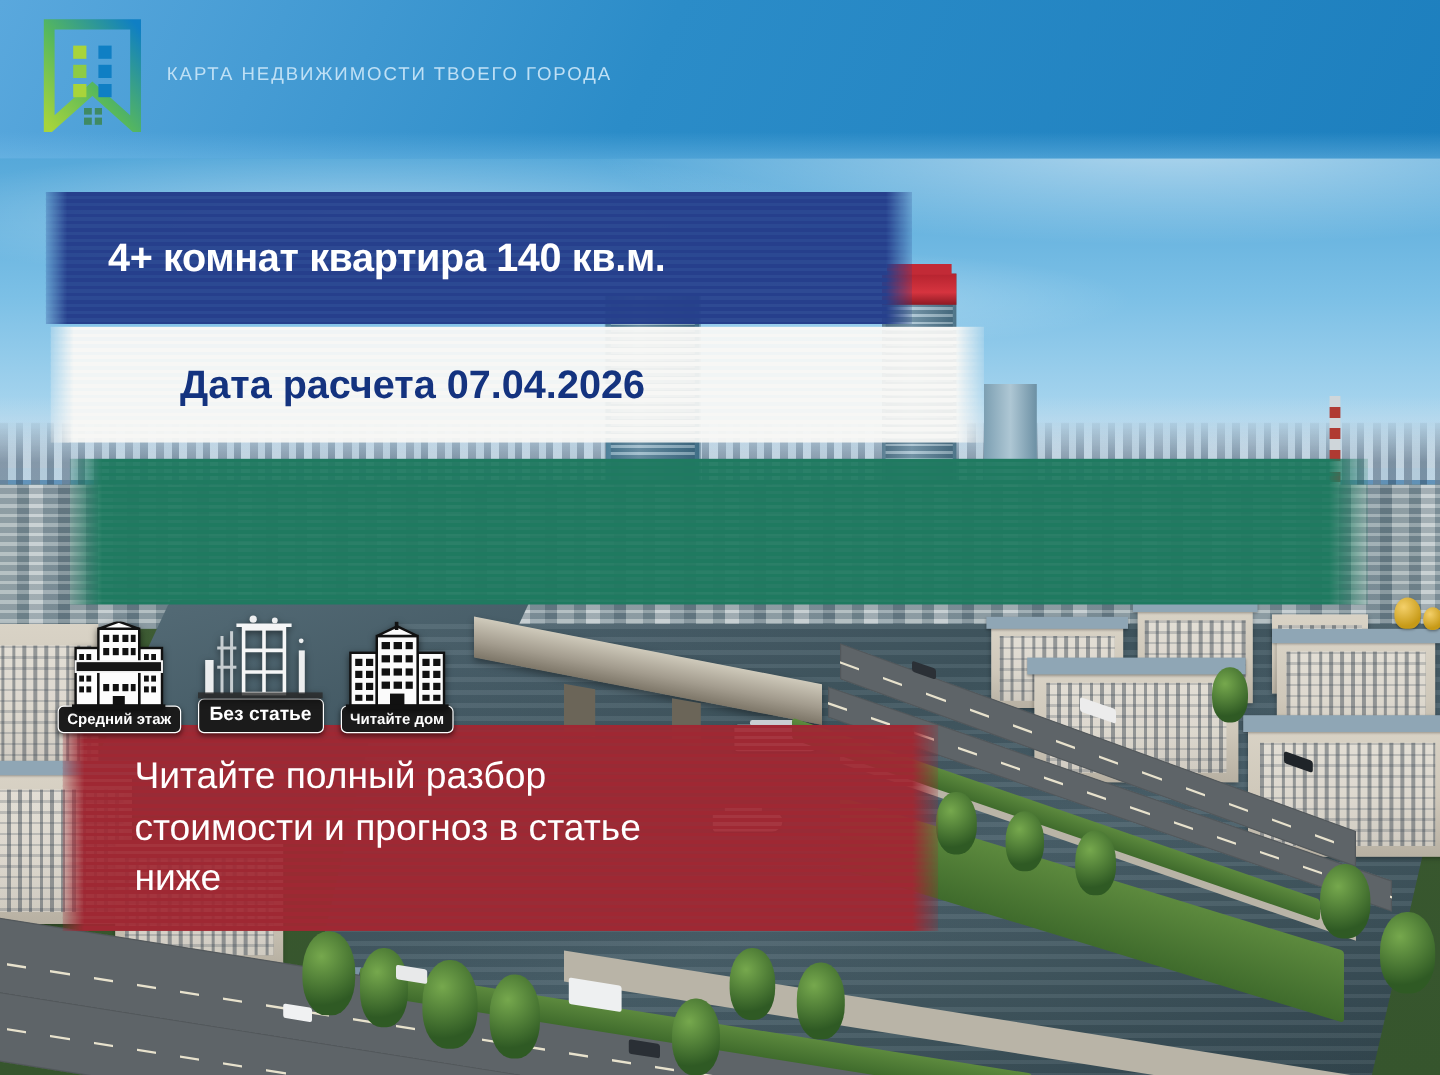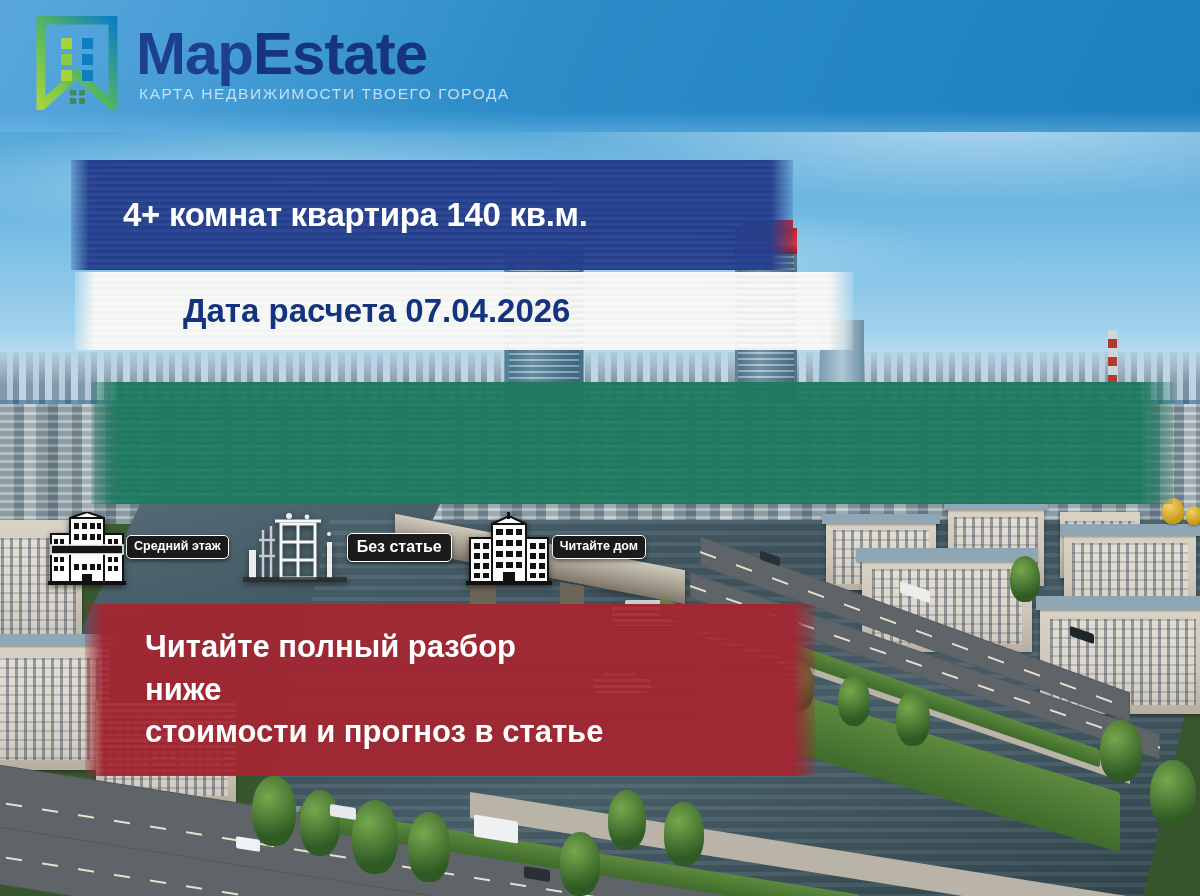--- a/index.html
+++ b/index.html
@@ -144,21 +144,21 @@
     font-size:60px; font-weight:700; line-height:1; letter-spacing:-1px;
     color:#1c3f8f; white-space:nowrap;
   }
   .logo-title .estate{ color:#17357d; }
   .logo-sub{
     font-size:15.5px; font-weight:400; letter-spacing:1.6px;
     color:#bfe0f5; white-space:nowrap; padding-left:3px;
   }
 
   
-  .band{ position:absolute; display:flex; align-items:center;margin-left:33px; }
+  .band{ position:absolute; display:flex; align-items:center; }
   .band .inner{ position:relative; z-index:2; width:100%; }
   .brush{
     position:absolute; inset:0;
     -webkit-mask-image:
       repeating-linear-gradient(to bottom, #000 0 3px, rgba(0,0,0,.93) 3px 6px),
       linear-gradient(to right, rgba(0,0,0,.25) 0, #000 2.5%, #000 97%, rgba(0,0,0,.2) 100%);
     -webkit-mask-composite:source-in;
             mask-image:
       repeating-linear-gradient(to bottom, #000 0 3px, rgba(0,0,0,.93) 3px 6px),
       linear-gradient(to right, rgba(0,0,0,.25) 0, #000 2.5%, #000 97%, rgba(0,0,0,.2) 100%);
@@ -189,45 +189,45 @@
 
   
   #band-rooms{ left:38px; top:160px; width:722px; height:110px; }
   #band-rooms .brush{ background:#263f8c; }
   #band-rooms .txt{
     color:#ffffff; font-size:33px; font-weight:700; letter-spacing:-.3px;
     padding-left:52px;
   }
 
   
-  #band-date{ left:42px; top:272px; width:778px; height:78px; }
+  #band-date{ left:42px; top:272px; width:778px; height:97px; }
   #band-date .brush{ background:#f7f7f5; }
   #band-date .txt{
     color:#14337f; font-size:33px; font-weight:700; padding-left:108px;
   }
 
   
   #band-address{ left:58px; top:382px; width:1082px; height:122px; }
   #band-address .brush{ background:#1f7a60; }
   #band-address .txt{
     color:#ffffff; font-size:31px; font-weight:700; line-height:1.30;
     padding-left:92px;
   }
 
   
   #band-cta{ left:52px; top:604px; width:730px; height:172px; }
   #band-cta .brush{ background:#9f2833; }
   #band-cta .txt{
-    color:#ffffff; font-size:31px; font-weight:700; line-height:1.38;
+    color:#ffffff; font-size:31px; font-weight:400; line-height:1.38;
     padding-left:60px;
   }
 
   
   .features{ position:absolute; left:48px; top:512px; display:flex; align-items:flex-end; gap:14px; z-index:5; }
-  .feature{ position:relative; display:flex; align-items:center; }
+  .feature{ position:relative; display:flex; flex-direction:column; align-items:center; }
   .feature .glyph{ display:block; filter:drop-shadow(0 2px 3px rgba(0,0,0,.55)); }
   .feature .chip{
     margin-top:-4px;
     background:#1b1b1b; color:#ffffff;
     border:1.5px solid #ffffff; border-radius:5px;
     font-size:12.5px; font-weight:700; line-height:1;
     padding:4px 7px 5px; white-space:nowrap;
     box-shadow:0 2px 4px rgba(0,0,0,.5);
   }
   #feature-finish .chip{ font-size:16px; padding:5px 9px 6px; }
@@ -334,21 +334,20 @@
         <rect x="48" y="22" width="11" height="11" fill="#0f7fc4"></rect>
         <rect x="27" y="38" width="11" height="11" fill="#8ecb44"></rect>
         <rect x="48" y="38" width="11" height="11" fill="#0f7fc4"></rect>
         <rect x="27" y="54" width="11" height="11" fill="#a8d43a"></rect>
         <rect x="48" y="54" width="11" height="11" fill="#0f7fc4"></rect>
         <rect x="36" y="74" width="15" height="14" fill="#3f8a63"></rect>
         <rect x="42.5" y="74" width="2.5" height="14" fill="#5aa6d8"></rect>
         <rect x="36" y="79.5" width="15" height="2.5" fill="#5aa6d8"></rect>
       </svg>
       <div class="logo-text">
-        <div class="logo-title"><span>Map</span><span class="estate">Estate</span></div>
         <div class="logo-sub">КАРТА НЕДВИЖИМОСТИ ТВОЕГО ГОРОДА</div>
       </div>
     </div>
   </div>
 
   <div class="band" id="band-rooms">
     <div class="brush"></div>
     <div class="inner">
       <div class="txt">4+ комнат квартира 140 кв.м.</div>
     </div>
@@ -479,18 +478,18 @@
       </svg>
       <div class="chip">Читайте дом</div>
     </div>
 
   </div>
 
   <div class="band" id="band-cta">
     <div class="brush"></div>
     <div class="inner">
       <div class="txt">Читайте полный разбор</div>
+      <div class="txt">стоимости и прогноз в статье</div>
       <div class="txt">ниже</div>
-      <div class="txt">стоимости и прогноз в статье</div>
     </div>
   </div>
 
 </div>
 
 </body></html>

